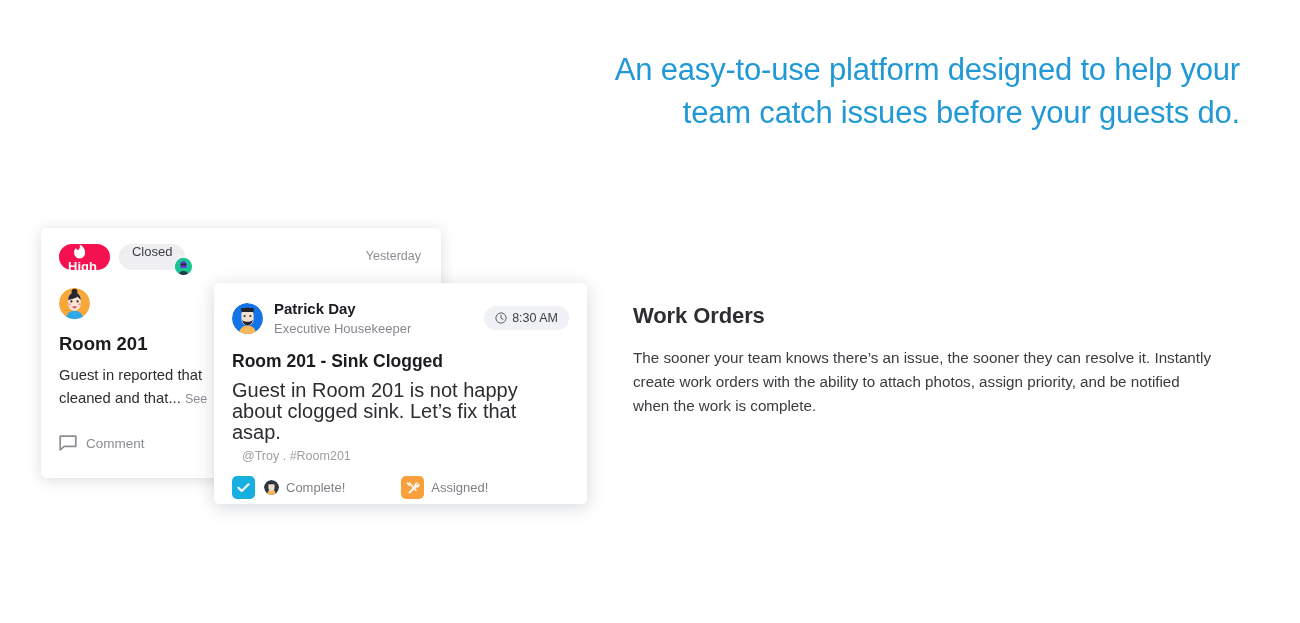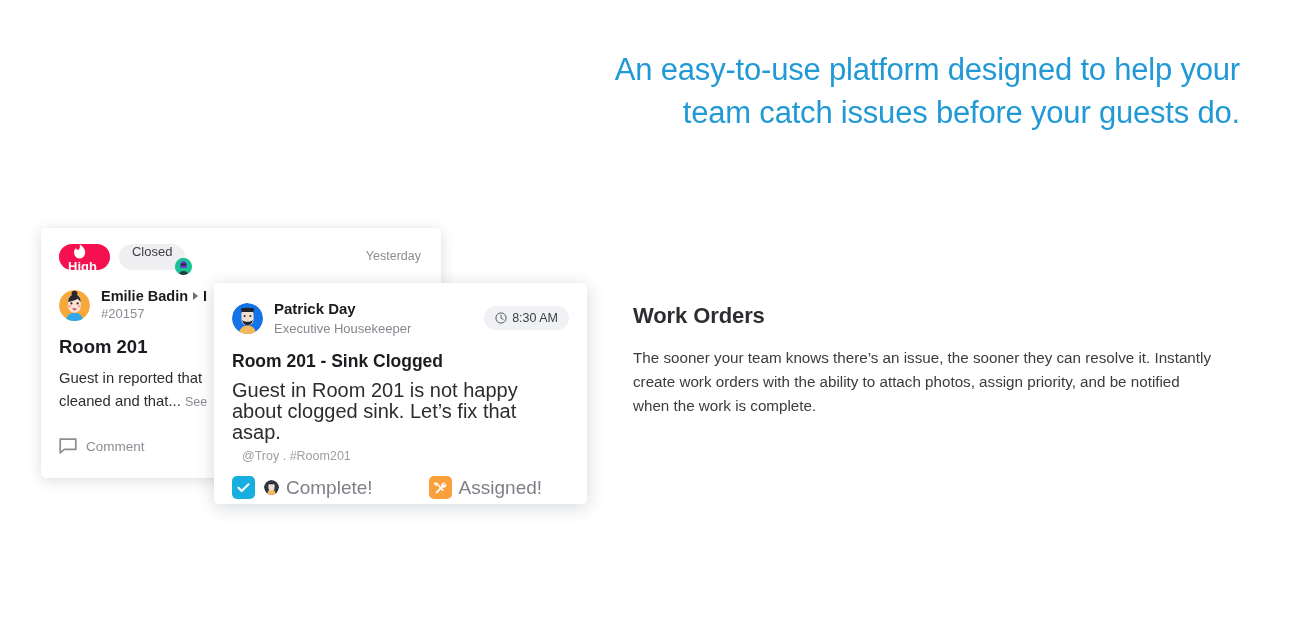--- a/index.html
+++ b/index.html
@@ -265,21 +265,21 @@
   .sq-tools { background: #F9A03C; }
   .mini-avatar-action {
     width: 15px;
     height: 15px;
     border-radius: 50%;
     margin-left: 9px;
     overflow: hidden;
     flex: none;
   }
   .action-label {
-    font-size: 19px;
+    font-size: 13px;
     color: #7E8187;
     margin-left: 7px;
   }
 
   
   .feature {
     position: absolute;
     left: 633px;
     top: 303px;
     width: 580px;
@@ -344,28 +344,20 @@
           <path d="M15.5 22.8c4.6 0 8 2.9 8.8 8.2H6.7c.8-5.3 4.2-8.2 8.8-8.2z" fill="#2FA7E8"></path>
           <path d="M15.5 4.4c3.9 0 6.3 2.6 6.3 6.8v4.6c0 4-2.7 6.9-6.3 6.9s-6.3-2.9-6.3-6.9v-4.6c0-4.2 2.4-6.8 6.3-6.8z" fill="#FBE3D4"></path>
           <path d="M9.2 12.1c0-4.6 2.5-7.7 6.3-7.7s6.3 3.1 6.3 7.7c-1.1-1.2-2.2-2.3-3.2-3.3-1.9 1.5-5.1 2.3-9.4 3.3z" fill="#27272F"></path>
           <circle cx="15.5" cy="3.6" r="2.9" fill="#27272F"></circle>
           <circle cx="12.4" cy="13.4" r="1.1" fill="#27272F"></circle>
           <circle cx="18.6" cy="13.4" r="1.1" fill="#27272F"></circle>
           <ellipse cx="10.7" cy="16.3" rx="1.5" ry="1" fill="#F28DA0" opacity="0.8"></ellipse>
           <ellipse cx="20.3" cy="16.3" rx="1.5" ry="1" fill="#F28DA0" opacity="0.8"></ellipse>
           <path d="M13.3 18.2h4.4c0 1.3-1 2.2-2.2 2.2s-2.2-.9-2.2-2.2z" fill="#D8566B"></path>
         </svg>
-      </span>
-      <span class="back-user-meta">
-        <span class="back-user-name">
-          <span>Emilie Badin</span>
-          <span class="caret-right"></span>
-          <span>I</span>
-        </span>
-        <span class="back-user-id">#20157</span>
       </span>
     </div>
 
     <div class="back-title">Room 201</div>
 
     <div class="back-body">
       <div>Guest in reported that</div>
       <div>
         <span>cleaned and that...</span>
         <span class="back-see">See</span>

